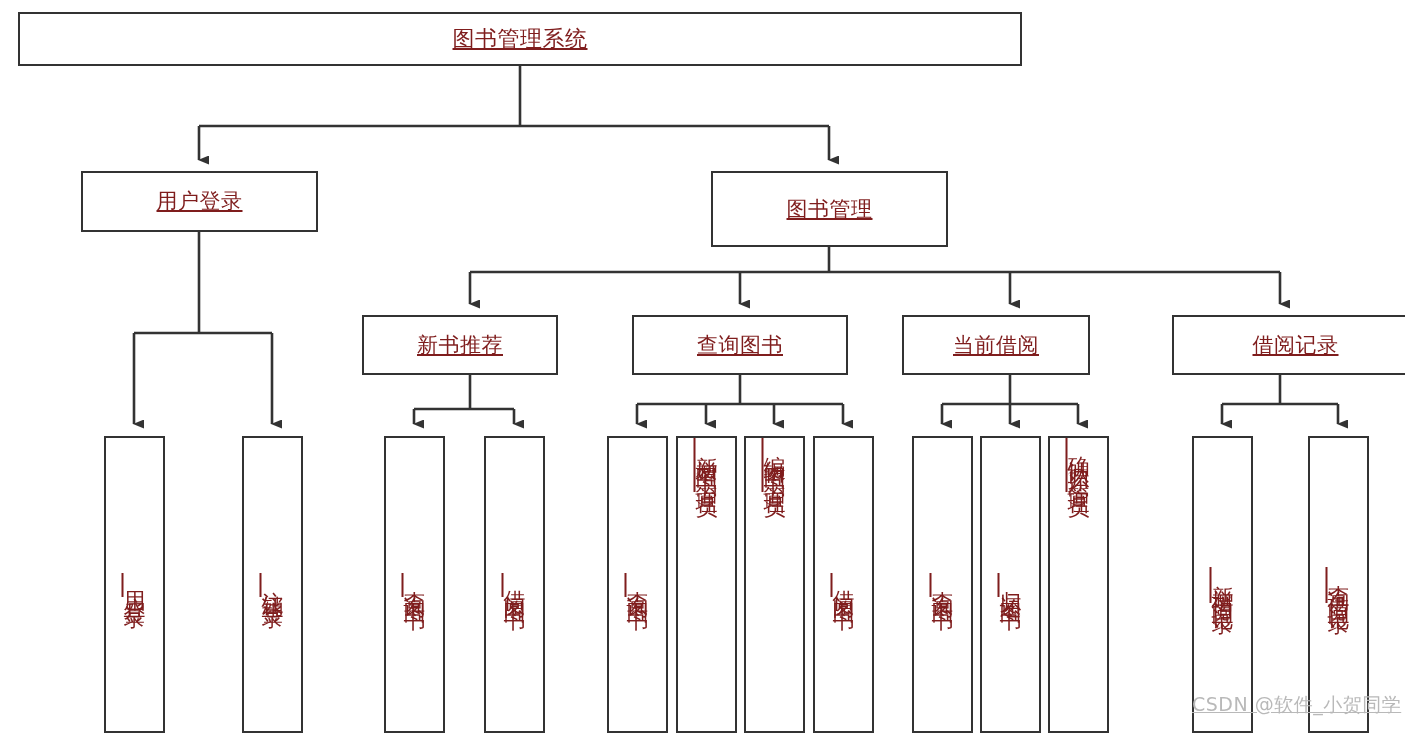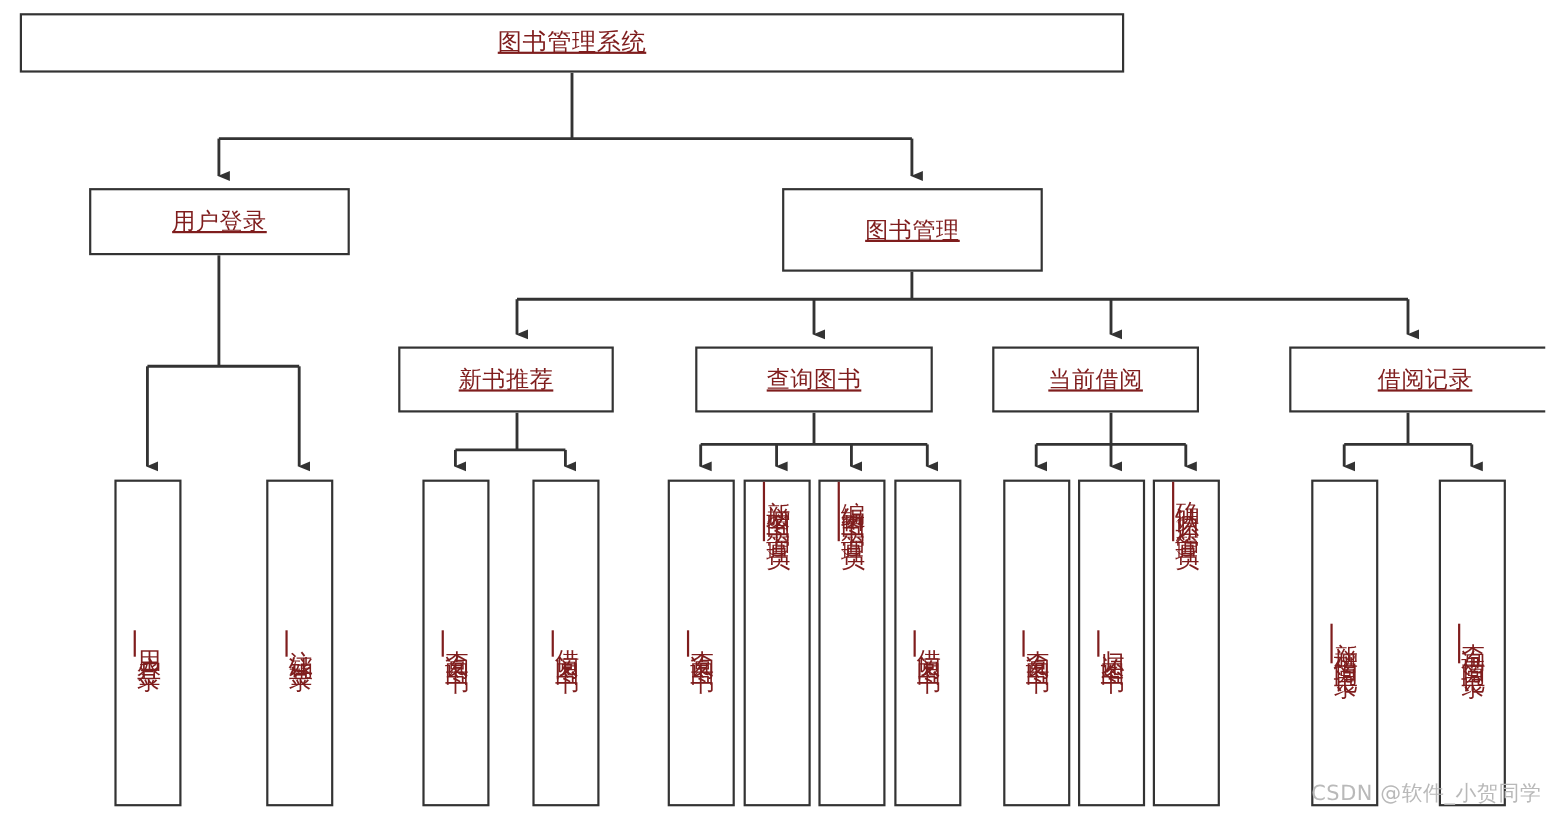--- a/index.html
+++ b/index.html
@@ -189,15 +189,15 @@
     <span class="lbl">确认归还（管理员）</span>
   </div>
 
   <div class="node vert center" style="left:1192px; top:436px; width:61px; height:297px;">
     <span class="lbl">新增借阅记录</span>
   </div>
   <div class="node vert center" style="left:1308px; top:436px; width:61px; height:297px;">
     <span class="lbl">查询借阅记录</span>
   </div>
 
-  <div class="watermark" style="left:1192px; top:708px;">CSDN @软件_小贺同学</div>
+  <div class="watermark" style="left:1192px; top:692px;text-decoration:underline;">CSDN @软件_小贺同学</div>
 
 </div>
 
 </body></html>

